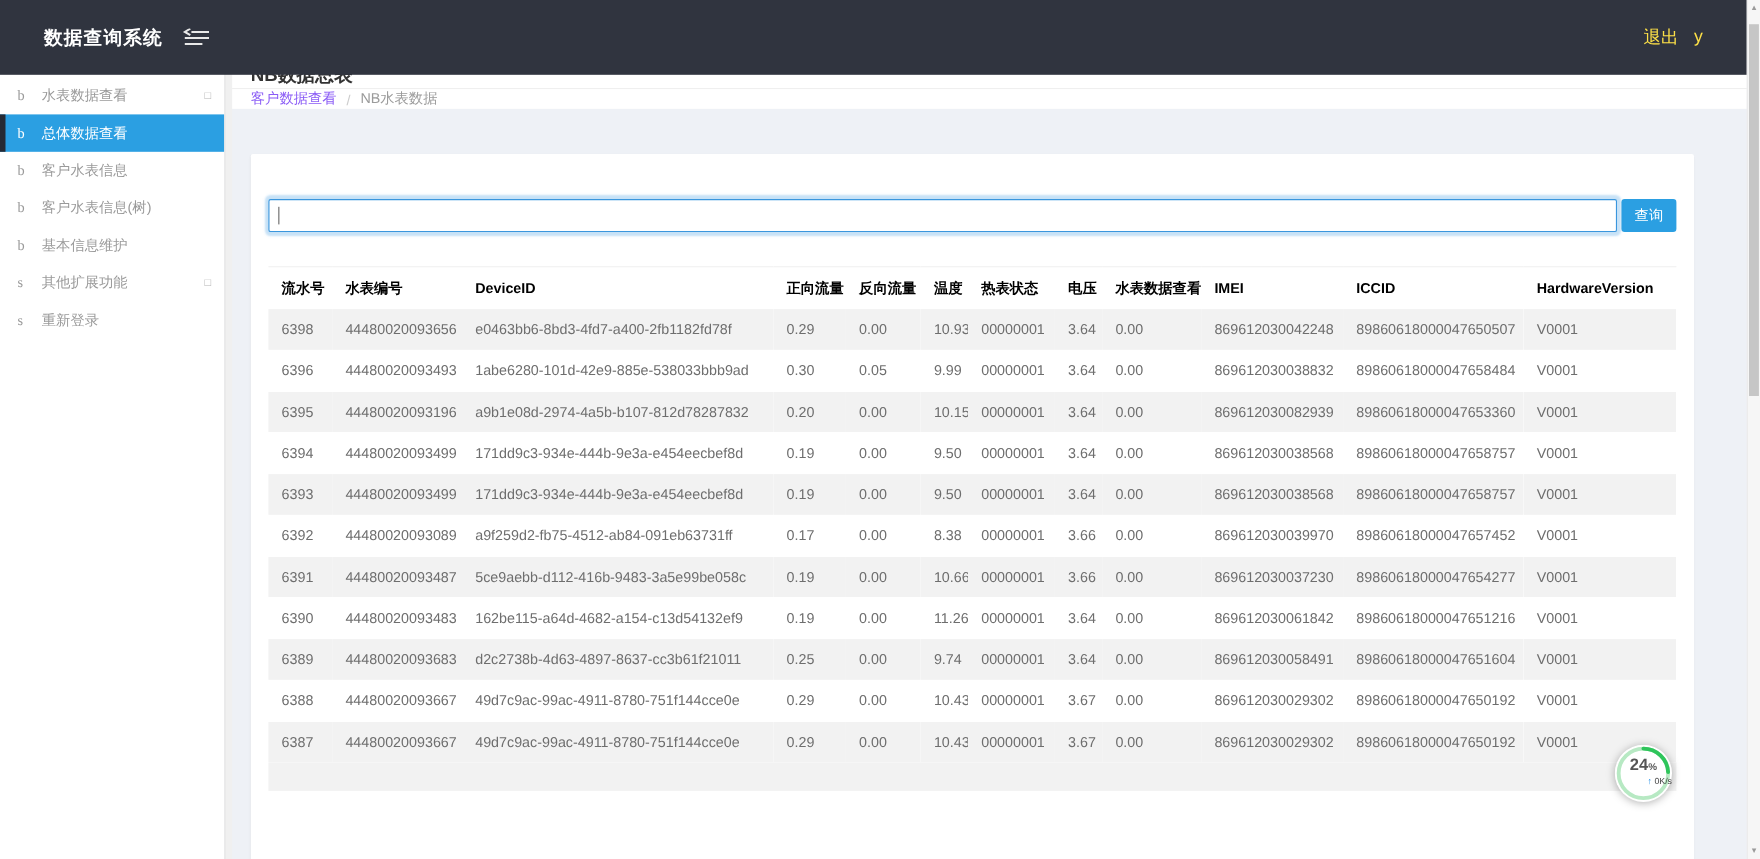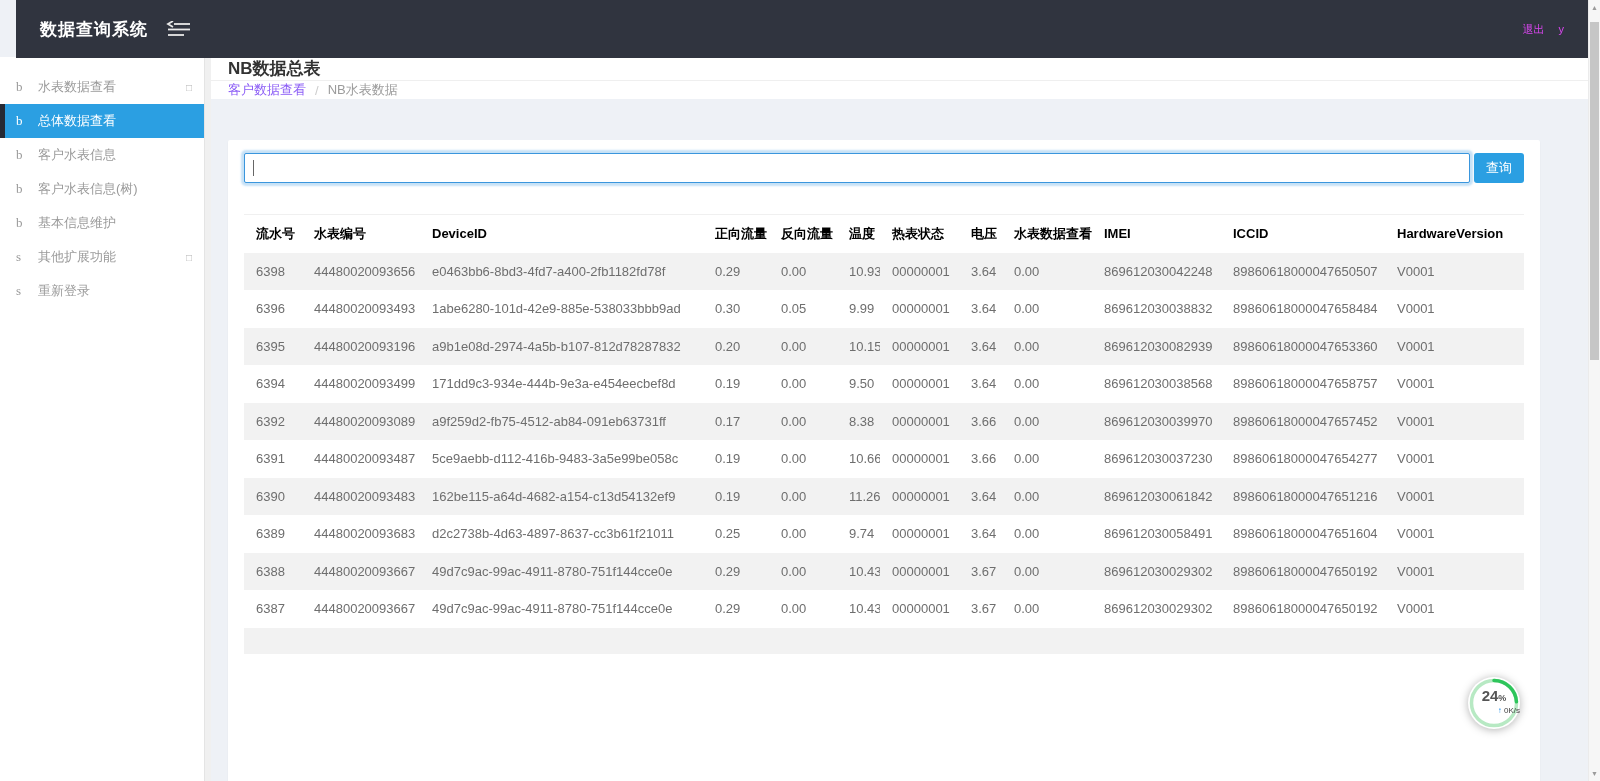--- a/index.html
+++ b/index.html
@@ -1,25 +1,25 @@
 <!DOCTYPE html>
 <html><head>
 <meta charset="utf-8">
 <style>
   * { margin:0; padding:0; box-sizing:border-box; }
   html,body { width:1600px; height:781px; overflow:hidden; }
   body { font-family:"Liberation Sans","DejaVu Sans",sans-serif; background:#eef1f6; position:relative; }
 
   
-  .navbar { position:absolute; top:0; left:16px; right:12px; height:58px; background:#30343f;
-            display:flex; align-items:center; padding:0 24px; z-index:30; }
+  .navbar { position:absolute; top:0; left:0; right:12px; height:68px; background:#30343f;
+            display:flex; align-items:center; padding:0 40px; z-index:30; }
   .brand { color:#ffffff; font-size:17px; font-weight:bold; letter-spacing:1px; }
   .toggle { margin-left:18px; cursor:pointer; }
   .nav-right { margin-left:auto; display:flex; align-items:center; gap:14px; }
-  .nav-right a { color:#d946ef; font-size:11px; text-decoration:none; cursor:pointer;text-align:center; }
+  .nav-right a { color:#fde047; font-size:16px; text-decoration:none; cursor:pointer;text-align:center; }
 
   
   .sidebar { position:absolute; top:57px; left:0; width:204px; bottom:0; background:#ffffff; padding-top:13px; z-index:10; }
   .side-item { height:34px; display:flex; align-items:center; padding:0 12px 0 16px;
                color:#9a9a9a; font-size:13px; cursor:pointer; }
   .s-icon { width:14px; font-size:13px; color:#9a9a9a; font-family:"Liberation Serif",serif; }
   .s-label { margin-left:8px; white-space:nowrap; }
   .s-expand { margin-left:auto; font-size:10px; color:#b5b5b5; }
   .side-item.active { background:#2b9fe2; color:#ffffff; border-left:5px solid #262a34; padding-left:11px; }
   .side-item.active .s-icon { color:#ffffff; }
@@ -36,21 +36,21 @@
   .crumb-band { height:47px; background:#ffffff; display:flex; align-items:center;
                 padding-left:17px; font-size:13px; }
   .crumb-band a { color:#8b5cf6; text-decoration:none; cursor:pointer; }
   .crumb-band .sep { color:#cccccc; margin:0 9px; }
   .crumb-band .cur { color:#9b9b9b; }
   .content { flex:1; background:#eef1f6; padding:41px 0 0 17px; }
 
   .card { width:1312px; height:800px; background:#ffffff; border-radius:2px;
           box-shadow:0 1px 2px rgba(0,0,0,0.05); padding:13px 16px 0 16px; }
 
-  .search-row { display:flex; align-items:flex-start; height:30px; margin-bottom:31px; }
+  .search-row { display:flex; align-items:flex-start; height:30px; margin-bottom:31px;margin-top:28px; }
   .input-wrap { position:relative; flex:1; }
   .input-wrap input { width:100%; height:30px; border:1px solid #3a96dd; border-radius:2px;
           outline:none; padding:0 8px; font-size:13px; color:#555;
           box-shadow:0 0 2px 3px rgba(92,169,230,0.35); }
   .caret { position:absolute; left:9px; top:7px; width:1px; height:16px; background:#666; }
   .btn { width:50px; height:30px; margin-left:4px; background:#2b9fe2; color:#ffffff;
          border:none; border-radius:3px; font-size:13px; cursor:pointer;
          font-family:"Liberation Sans",sans-serif; }
 
   table.grid { width:1280px; border-collapse:collapse; table-layout:fixed; border-top:1px solid #f0f0f0; }
@@ -235,20 +235,34 @@
                 <td>0.00</td>
                 <td>9.50</td>
                 <td>00000001</td>
                 <td>3.64</td>
                 <td>0.00</td>
                 <td>869612030038568</td>
                 <td>89860618000047658757</td>
                 <td>V0001</td>
               </tr>
               <tr>
+                <td>6393</td>
+                <td>44480020093499</td>
+                <td>171dd9c3-934e-444b-9e3a-e454eecbef8d</td>
+                <td>0.19</td>
+                <td>0.00</td>
+                <td>9.50</td>
+                <td>00000001</td>
+                <td>3.64</td>
+                <td>0.00</td>
+                <td>869612030038568</td>
+                <td>89860618000047658757</td>
+                <td>V0001</td>
+              </tr>
+              <tr>
                 <td>6392</td>
                 <td>44480020093089</td>
                 <td>a9f259d2-fb75-4512-ab84-091eb63731ff</td>
                 <td>0.17</td>
                 <td>0.00</td>
                 <td>8.38</td>
                 <td>00000001</td>
                 <td>3.66</td>
                 <td>0.00</td>
                 <td>869612030039970</td>

